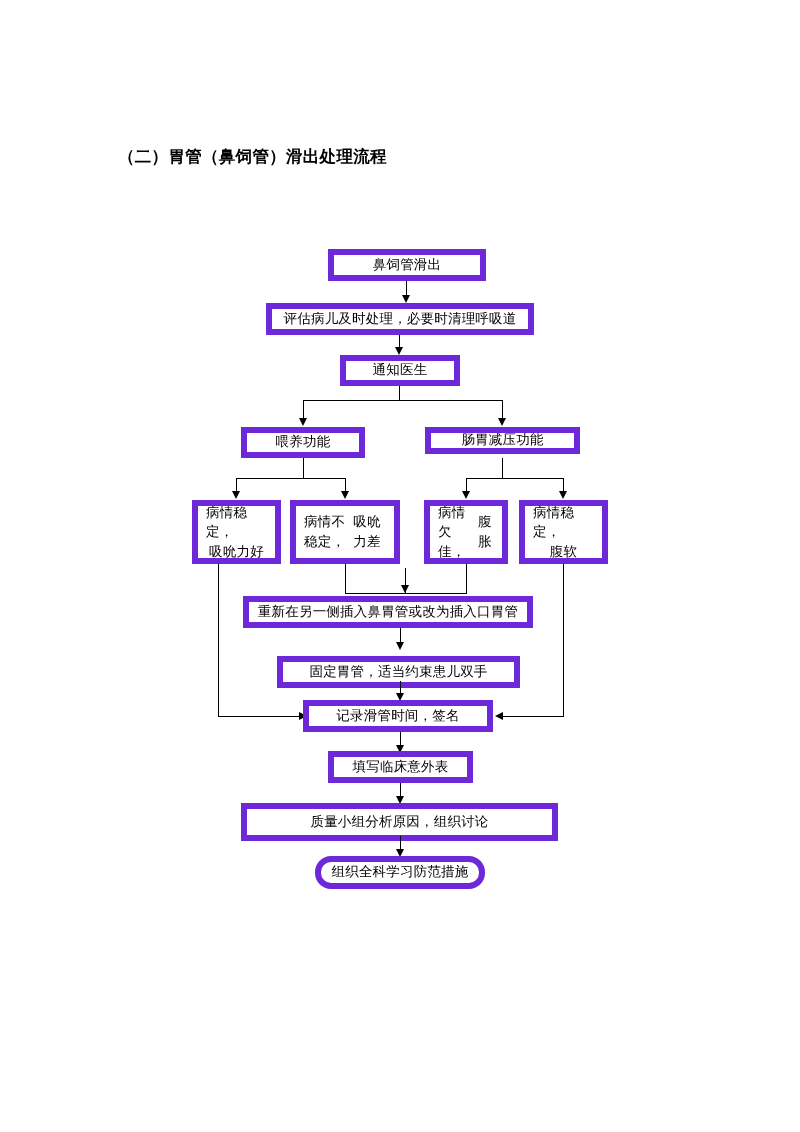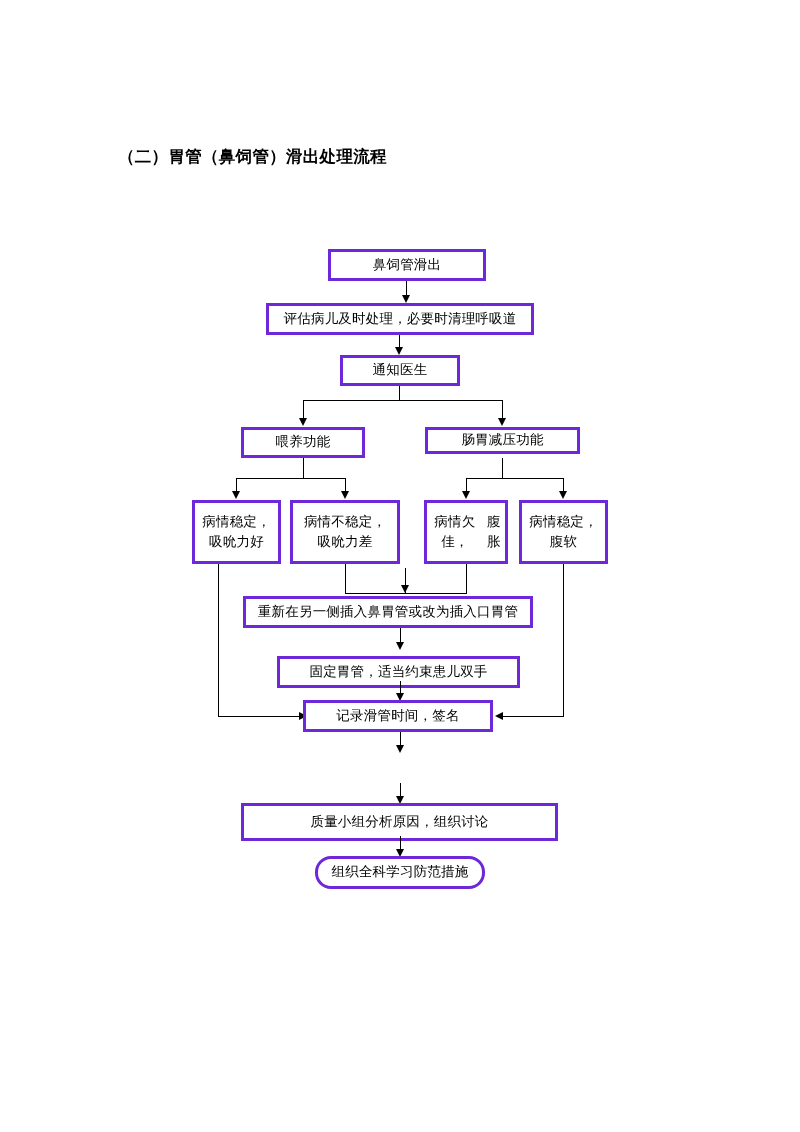--- a/index.html
+++ b/index.html
@@ -24,30 +24,29 @@
     top: 146px;
     font-size: 16.5px;
     font-weight: bold;
     letter-spacing: 0.3px;
     white-space: nowrap;
     font-family: "Liberation Sans", "DejaVu Sans", sans-serif;
   }
   .node {
     position: absolute;
     box-sizing: border-box;
-    border: 3px solid #6d28d9;
+    border: 6px solid #6d28d9;
     background: #ffffff;
     display: flex;
     align-items: center;
     justify-content: center;
-    text-align: center;
     font-size: 13.5px;
     line-height: 1.35;
     letter-spacing: 0.2px;
-    padding: 0 0;
+    padding: 0 8px;
   }
   .node.two-line {
     line-height: 1.45;
     font-size: 13.5px;
   }
   .vline {
     position: absolute;
     width: 1px;
     background: #000000;
   }
@@ -121,21 +120,21 @@
   <div class="vline" style="left:466px; top:478px; height:14px;"></div>
   <div class="arrow-down" style="left:462px; top:491px;"></div>
   <div class="vline" style="left:563px; top:478px; height:14px;"></div>
   <div class="arrow-down" style="left:559px; top:491px;"></div>
 
   <div class="node two-line" style="left:192px; top:500px; width:89px; height:64px; flex-direction:column;">
     <span>病情稳定，</span>
     <span>吸吮力好</span>
   </div>
 
-  <div class="node two-line" style="left:290px; top:500px; width:110px; height:64px; flex-direction:column;">
+  <div class="node two-line" style="left:290px; top:500px; width:110px; height:64px; flex-direction:row;">
     <span>病情不稳定，</span>
     <span>吸吮力差</span>
   </div>
 
   <div class="node two-line" style="left:424px; top:500px; width:84px; height:64px; flex-direction:row;">
     <span>病情欠佳，</span>
     <span>腹胀</span>
   </div>
 
   <div class="node two-line" style="left:519px; top:500px; width:89px; height:64px; flex-direction:column;">
@@ -162,20 +161,21 @@
   <div class="arrow-right" style="left:299px; top:712px;"></div>
 
   <div class="vline" style="left:563px; top:564px; height:152px;"></div>
   <div class="hline" style="left:502px; top:716px; width:62px;"></div>
   <div class="arrow-left" style="left:495px; top:712px;"></div>
 
   <div class="node" style="left:303px; top:700px; width:190px; height:32px;">记录滑管时间，签名</div>
   <div class="vline" style="left:400px; top:732px; height:14px;"></div>
   <div class="arrow-down" style="left:396px; top:745px;"></div>
 
+  <div class="node" style="left:328px; top:751px; width:145px; height:32px;">填写临床意外表</div>
   <div class="vline" style="left:400px; top:783px; height:14px;"></div>
   <div class="arrow-down" style="left:396px; top:796px;"></div>
 
   <div class="node" style="left:241px; top:803px; width:317px; height:38px;">质量小组分析原因，组织讨论</div>
   <div class="vline" style="left:400px; top:836px; height:14px;"></div>
   <div class="arrow-down" style="left:396px; top:849px;"></div>
 
   <div class="node" style="left:315px; top:856px; width:170px; height:33px;border-radius:16px;">组织全科学习防范措施</div>
 
 </div>

